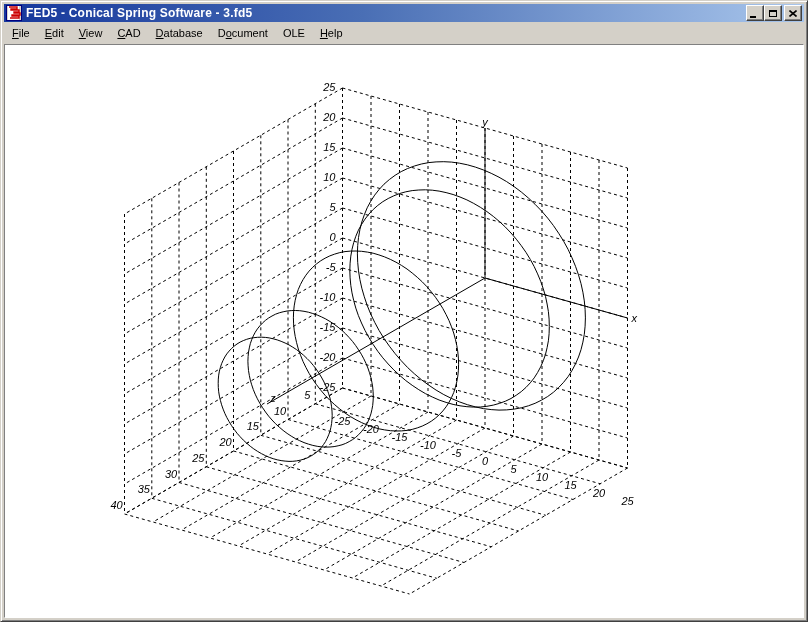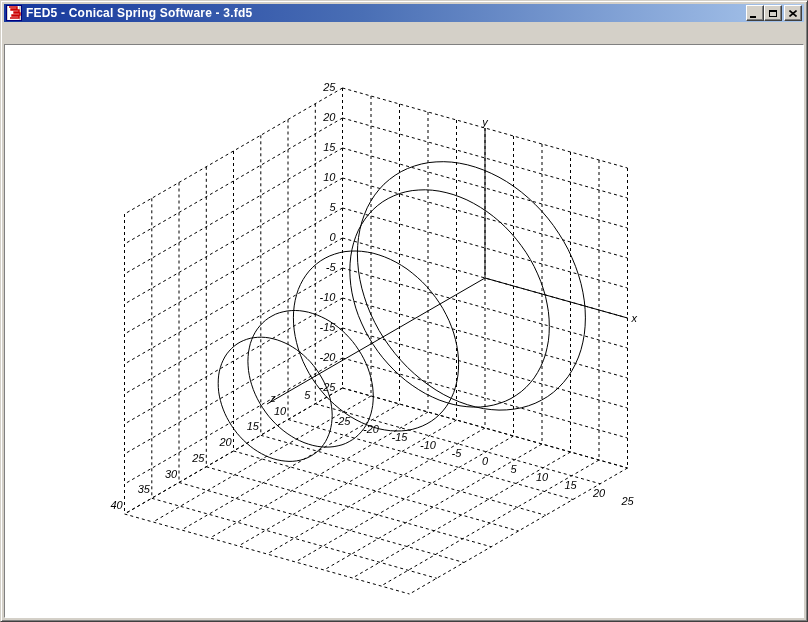--- a/index.html
+++ b/index.html
@@ -73,20 +73,30 @@
         </span>
       <span class="win-btn close">
         <svg width="8" height="7" viewBox="0 0 8 7">
           <line x1="0.5" y1="0.5" x2="7.5" y2="6.5" stroke="#000" stroke-width="1.6"></line>
           <line x1="7.5" y1="0.5" x2="0.5" y2="6.5" stroke="#000" stroke-width="1.6"></line>
         </svg>
       </span>
     </span>
   </div>
 
+  <div class="menubar">
+      <span class="menu-item"><u>F</u>ile</span>
+      <span class="menu-item"><u>E</u>dit</span>
+      <span class="menu-item"><u>V</u>iew</span>
+      <span class="menu-item"><u>C</u>AD</span>
+      <span class="menu-item"><u>D</u>atabase</span>
+      <span class="menu-item">D<u>o</u>cument</span>
+      <span class="menu-item">OLE</span>
+      <span class="menu-item"><u>H</u>elp</span>
+    </div>
 
   <div class="client">
     <svg id="plot" width="800" height="574" viewBox="4 44 800 574">
         <line x1="341.5" y1="87.0" x2="341.5" y2="387.0" stroke="#000" stroke-width="1" stroke-dasharray="3,3"></line>
         <line x1="314.3" y1="102.8" x2="314.3" y2="402.8" stroke="#000" stroke-width="1" stroke-dasharray="3,3"></line>
         <line x1="287.0" y1="118.5" x2="287.0" y2="418.5" stroke="#000" stroke-width="1" stroke-dasharray="3,3"></line>
         <line x1="259.8" y1="134.3" x2="259.8" y2="434.3" stroke="#000" stroke-width="1" stroke-dasharray="3,3"></line>
         <line x1="232.5" y1="150.0" x2="232.5" y2="450.0" stroke="#000" stroke-width="1" stroke-dasharray="3,3"></line>
         <line x1="205.3" y1="165.8" x2="205.3" y2="465.8" stroke="#000" stroke-width="1" stroke-dasharray="3,3"></line>
         <line x1="178.0" y1="181.5" x2="178.0" y2="481.5" stroke="#000" stroke-width="1" stroke-dasharray="3,3"></line>

